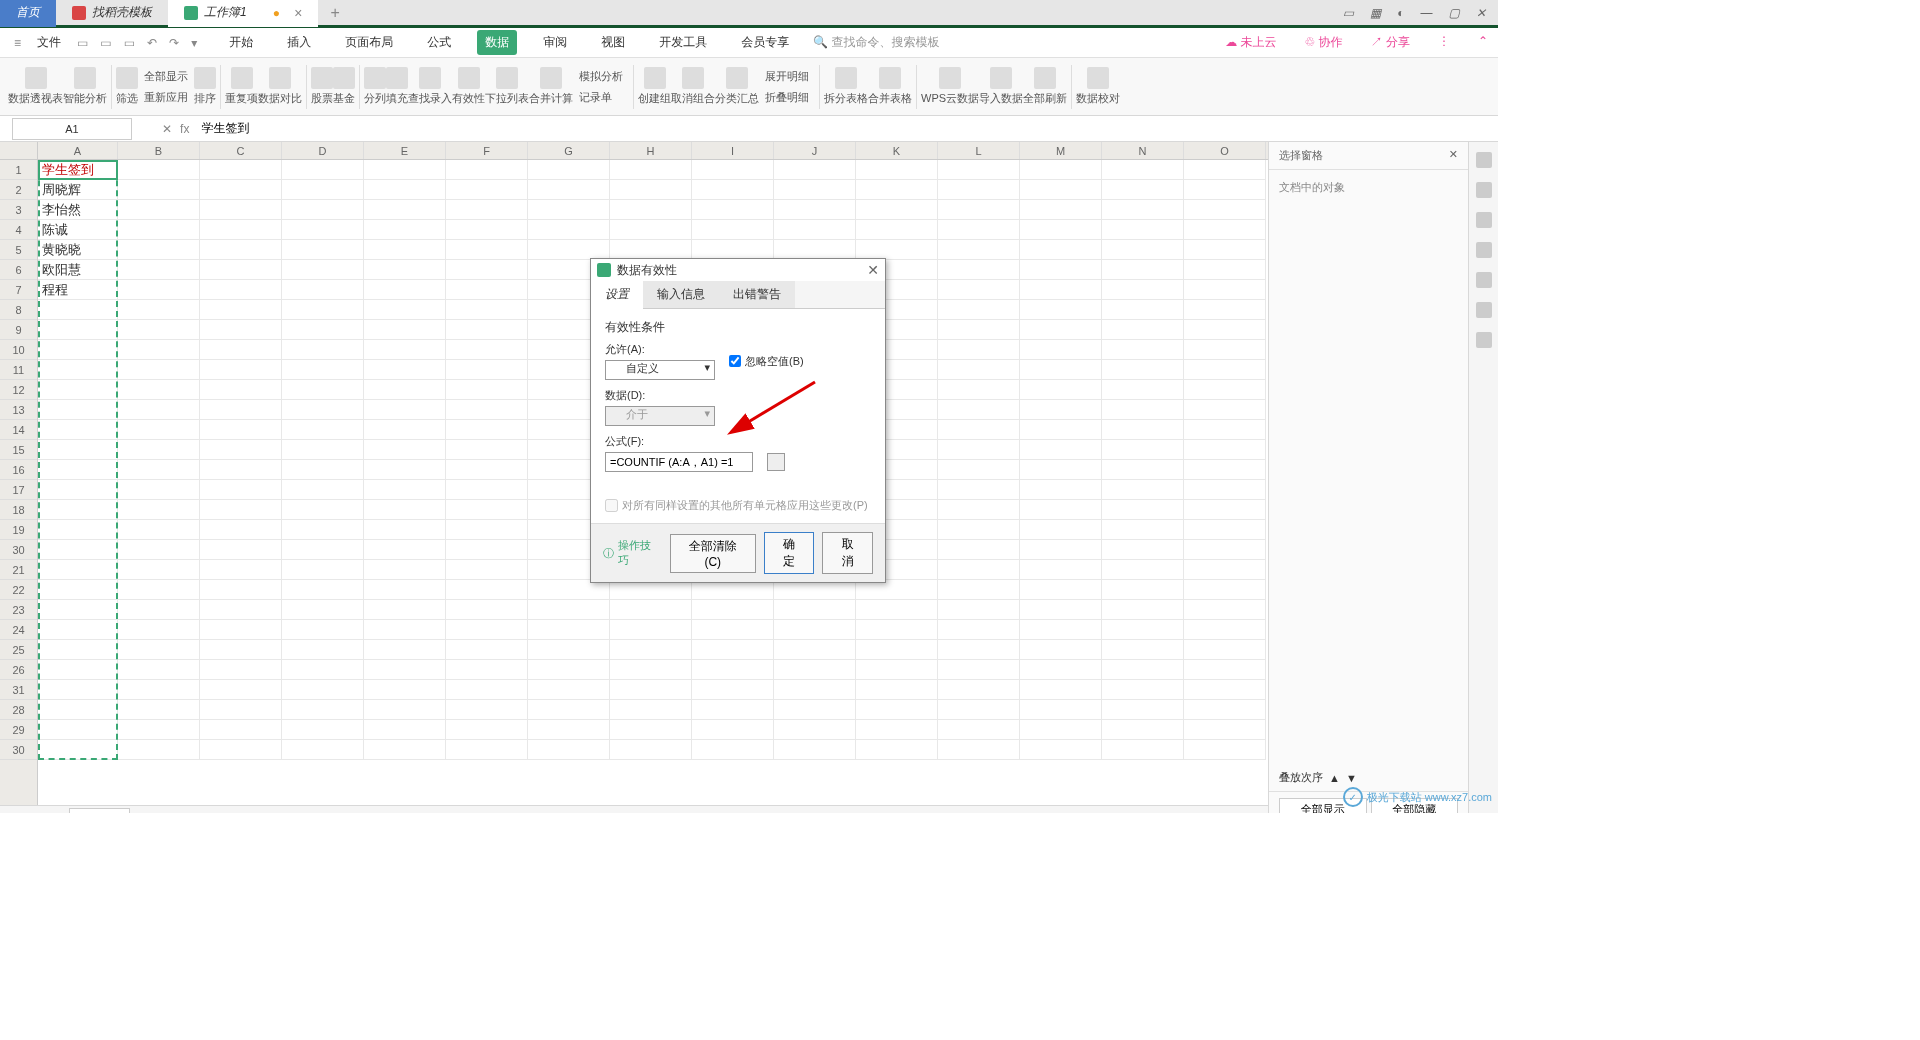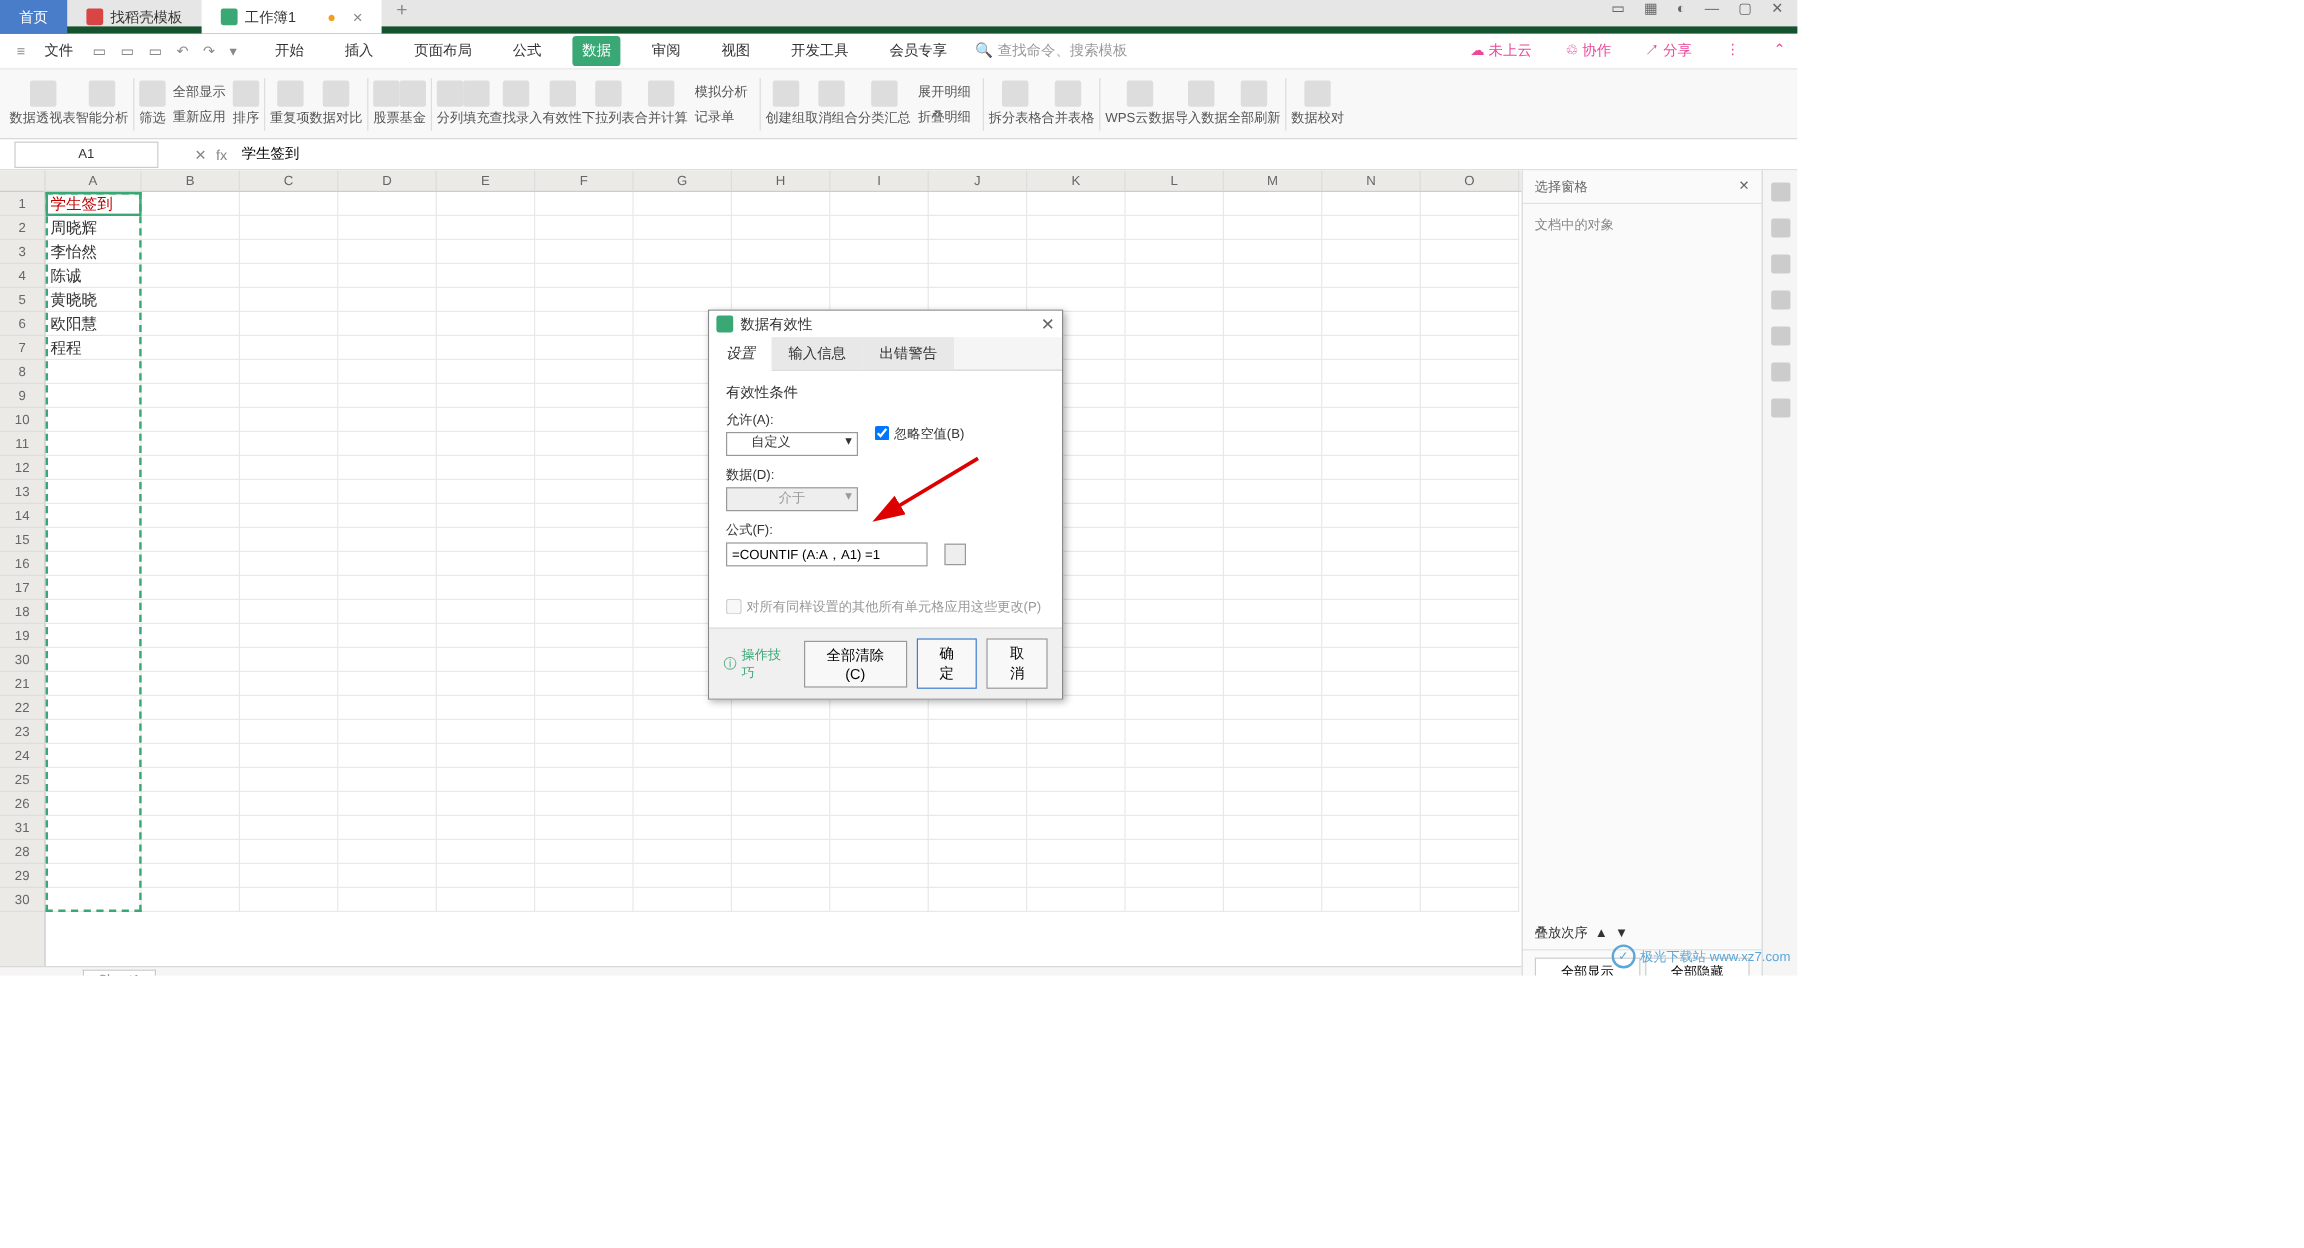--- a/index.html
+++ b/index.html
@@ -1,19 +1,19 @@
 <!DOCTYPE html>
 <html><head>
 <meta charset="utf-8">
 <style>
 * { margin: 0; padding: 0; box-sizing: border-box; font-family: "Microsoft YaHei", sans-serif; }
 body { background: #fff; font-size: 12px; color: #333; overflow: hidden; width: 1498px; height: 813px; position: relative; }
 
 
-.tab-bar { height: 28px; background: #e6e6e6; display: flex; border-bottom: 6px solid #14532d; }
+.tab-bar { height: 28px; background: #e6e6e6; display: flex; align-items: center; border-bottom: 3px solid #14532d; font-style: italic; }
 .tab { padding: 0 16px; height: 28px; display: flex; align-items: center; gap: 6px; cursor: pointer; }
 .tab.home { background: #4a7dc9; color: #fff; }
 .tab.active { background: #fff; }
 .tab-icon { width: 14px; height: 14px; display: inline-block; }
 .tab-icon.d { background: #d94545; border-radius: 2px; }
 .tab-icon.s { background: #3aa875; border-radius: 2px; }
 .tab-dot { color: #f0a020; margin-left: 20px; }
 .tab-close { color: #888; margin-left: 8px; font-size: 14px; }
 .tab-plus { color: #888; padding: 0 12px; font-size: 16px; }
 .tab-right { margin-left: auto; display: flex; gap: 8px; padding-right: 8px; color: #666; }
@@ -94,22 +94,22 @@
 .dialog-tabs { display: flex; border-bottom: 1px solid #ccc; }
 .dialog-tab { padding: 5px 14px; font-size: 12px; background: #e8e8e8; cursor: pointer; }
 .dialog-tab.active { background: #fff; border-bottom: 1px solid #fff; margin-bottom: -1px; font-style: italic; }
 .dialog-body { padding: 10px 14px; background: #fff; }
 .dialog-section-title { font-size: 12px; margin-bottom: 6px; }
 .field-row { display: flex; align-items: center; gap: 14px; margin-bottom: 8px; }
 .field-col { display: flex; flex-direction: column; gap: 3px; }
 .field-label { font-size: 11px; }
 .field-select { width: 110px; height: 20px; border: 1px solid #999; background: #fff; font-size: 11px; padding: 0 20px; position: relative; }
 .field-select::after { content: "▾"; position: absolute; right: 4px; }
-.field-select.disabled { background: #eee; color: #999; text-align: center; }
-.field-input { width: 168px; height: 20px; border: 1px solid #999; padding: 0 4px; font-size: 11px; }
+.field-select.disabled { background: #eee; color: #999; }
+.field-input { width: 148px; height: 20px; border: 1px solid #999; padding: 0 4px; font-size: 11px; }
 .range-btn { width: 18px; height: 18px; border: 1px solid #999; background: #eee; display: inline-block; }
 .chk { display: flex; align-items: center; gap: 4px; font-size: 11px; }
 .chk input { width: 12px; height: 12px; }
 .dialog-check-row { font-size: 11px; color: #999; margin-top: 18px; display: flex; align-items: center; gap: 4px; }
 .dialog-footer { display: flex; padding: 8px 12px; gap: 8px; background: #f0f0f0; border-top: 1px solid #ddd; align-items: center; }
 .dialog-tip { color: #3aa875; font-size: 11px; display: flex; align-items: center; gap: 4px; }
 .dialog-footer button { padding: 3px 14px; font-size: 12px; border: 1px solid #999; background: #f8f8f8; }
 .dialog-footer button.primary { border: 1px solid #3a7fc9; }
 
 

